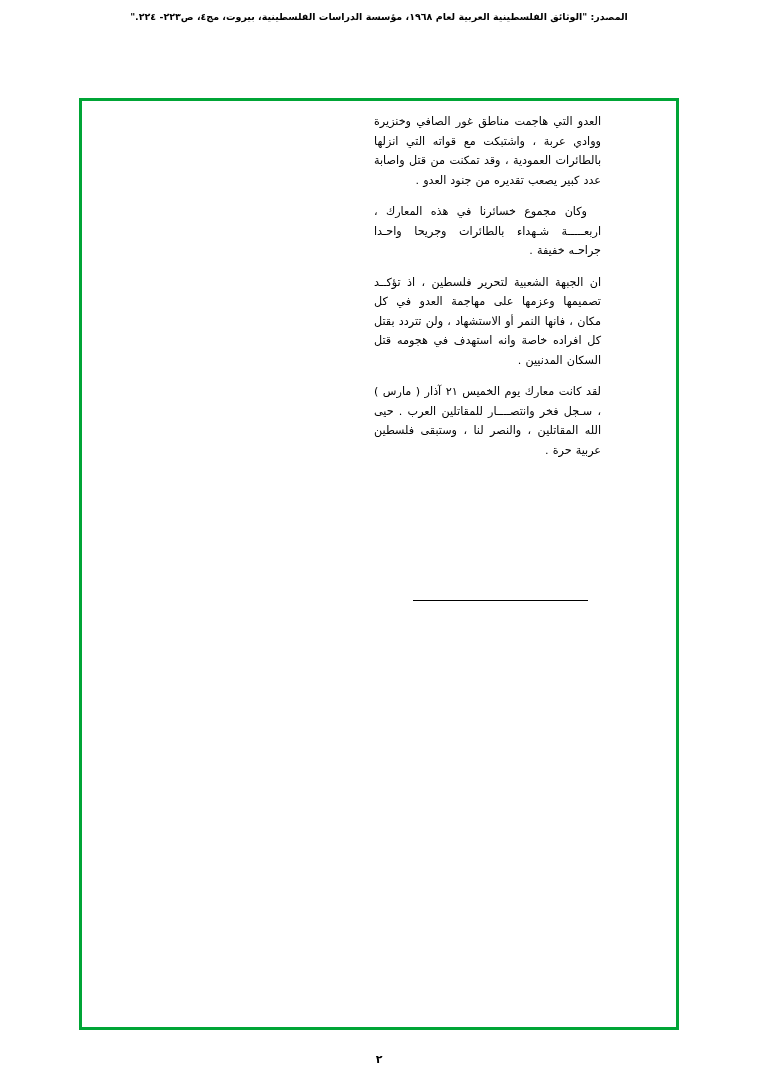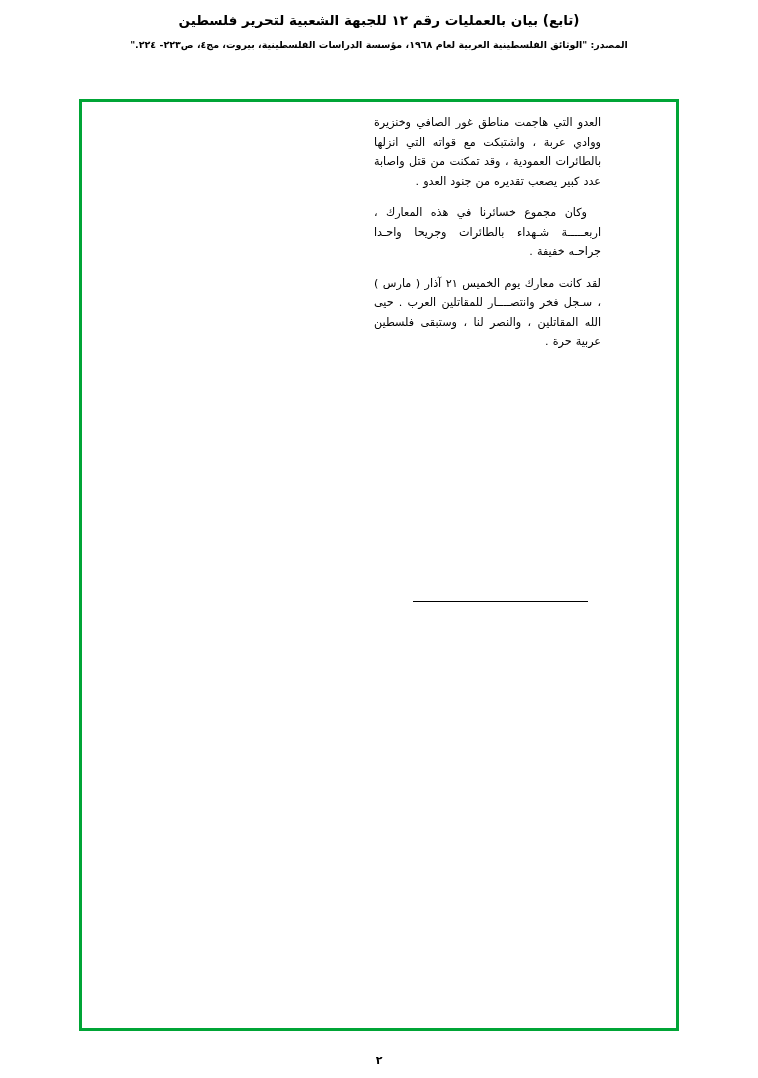--- a/index.html
+++ b/index.html
@@ -84,28 +84,28 @@
     font-size: 11px;
     font-weight: bold;
     direction: rtl;
   }
 </style>
 </head>
 <body>
 
 <div class="page">
 
-  <div class="doc-title">(تابع) بيان بالعمليات رقم ١٢ للجبهة الشعبية لتحرير فلسطين</div>
   <div class="doc-source">المصدر: "الوثائق الفلسطينية العربية لعام ١٩٦٨، مؤسسة الدراسات الفلسطينية، بيروت، مج٤، ص٢٢٣- ٢٢٤."</div>
 
   <div class="frame"></div>
 
   <div class="body-col">
     <p class="para">العدو التي هاجمت مناطق غور الصافي وخنزيرة ووادي عربة ، واشتبكت مع قواته التي انزلها بالطائرات العمودية ، وقد تمكنت من قتل واصابة عدد كبير يصعب تقديره من جنود العدو .</p>
     <p class="para indent">وكان مجموع خسائرنا في هذه المعارك ، اربعـــــة شـهداء بالطائرات وجريحا واحـدا جراحـه خفيفة .</p>
+    <p class="para">ان الجبهة الشعبية لتحرير فلسطين ، اذ تؤكــد تصميمها وعزمها على مهاجمة العدو في كل مكان ، فانها النمر أو الاستشهاد ، ولن تتردد بقتل كل افراده خاصة وانه استهدف في هجومه قتل السكان المدنيين .</p>
     <p class="para">لقد كانت معارك يوم الخميس ٢١ آذار ( مارس ) ، سـجل فخر وانتصــــار للمقاتلين العرب . حيى الله المقاتلين ، والنصر لنا ، وستبقى فلسطين عربية حرة .</p>
   </div>
 
   <div class="rule"></div>
 
   <div class="page-number">٢</div>
 
 </div>
 
 </body></html>

